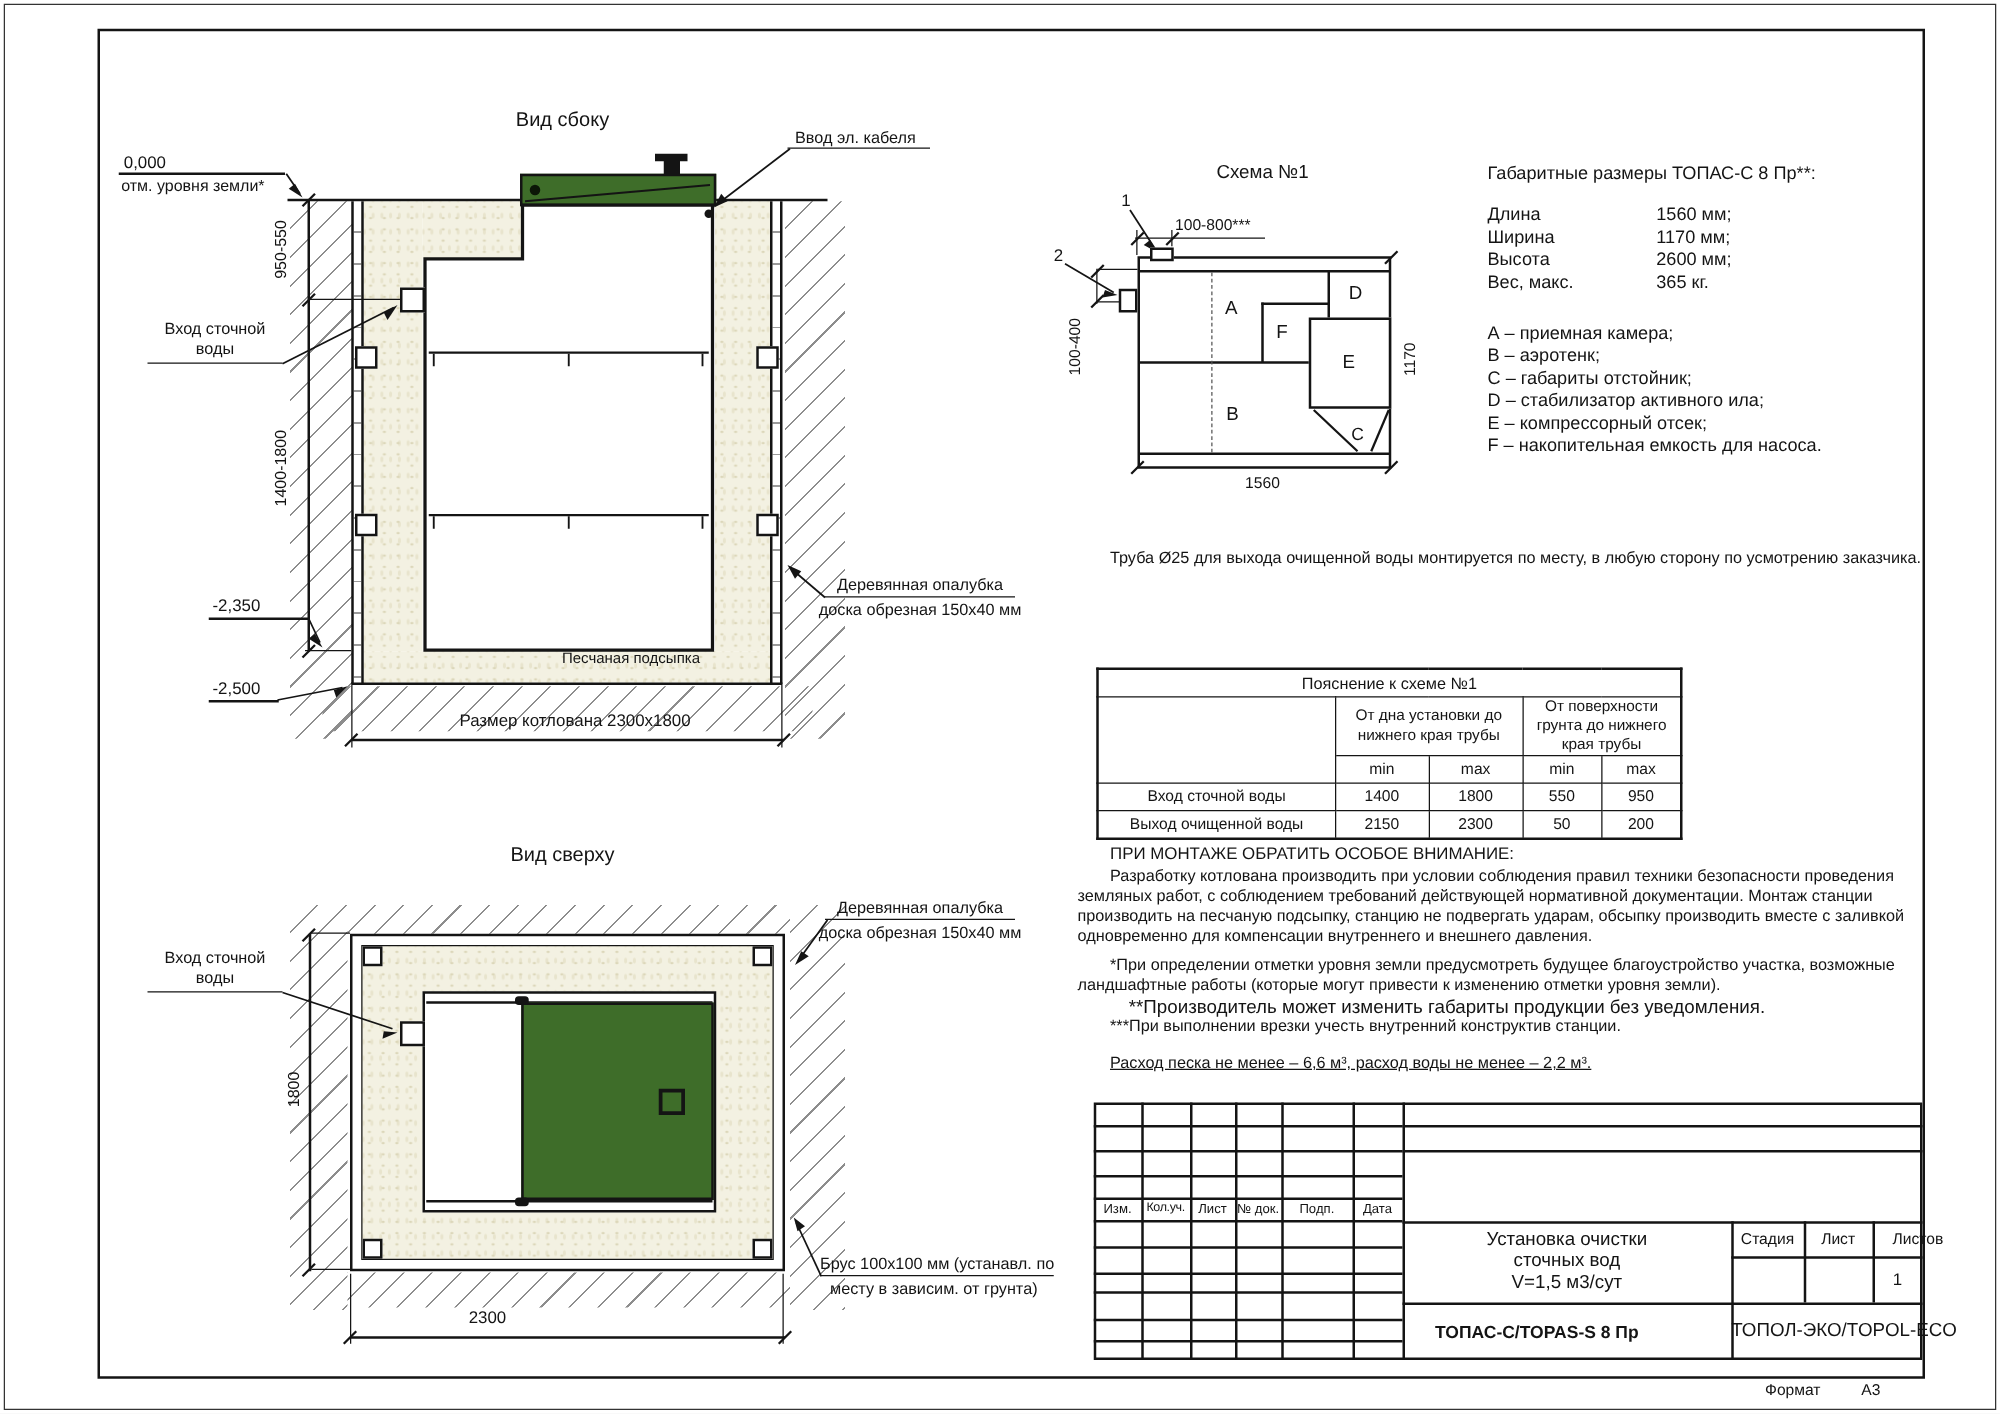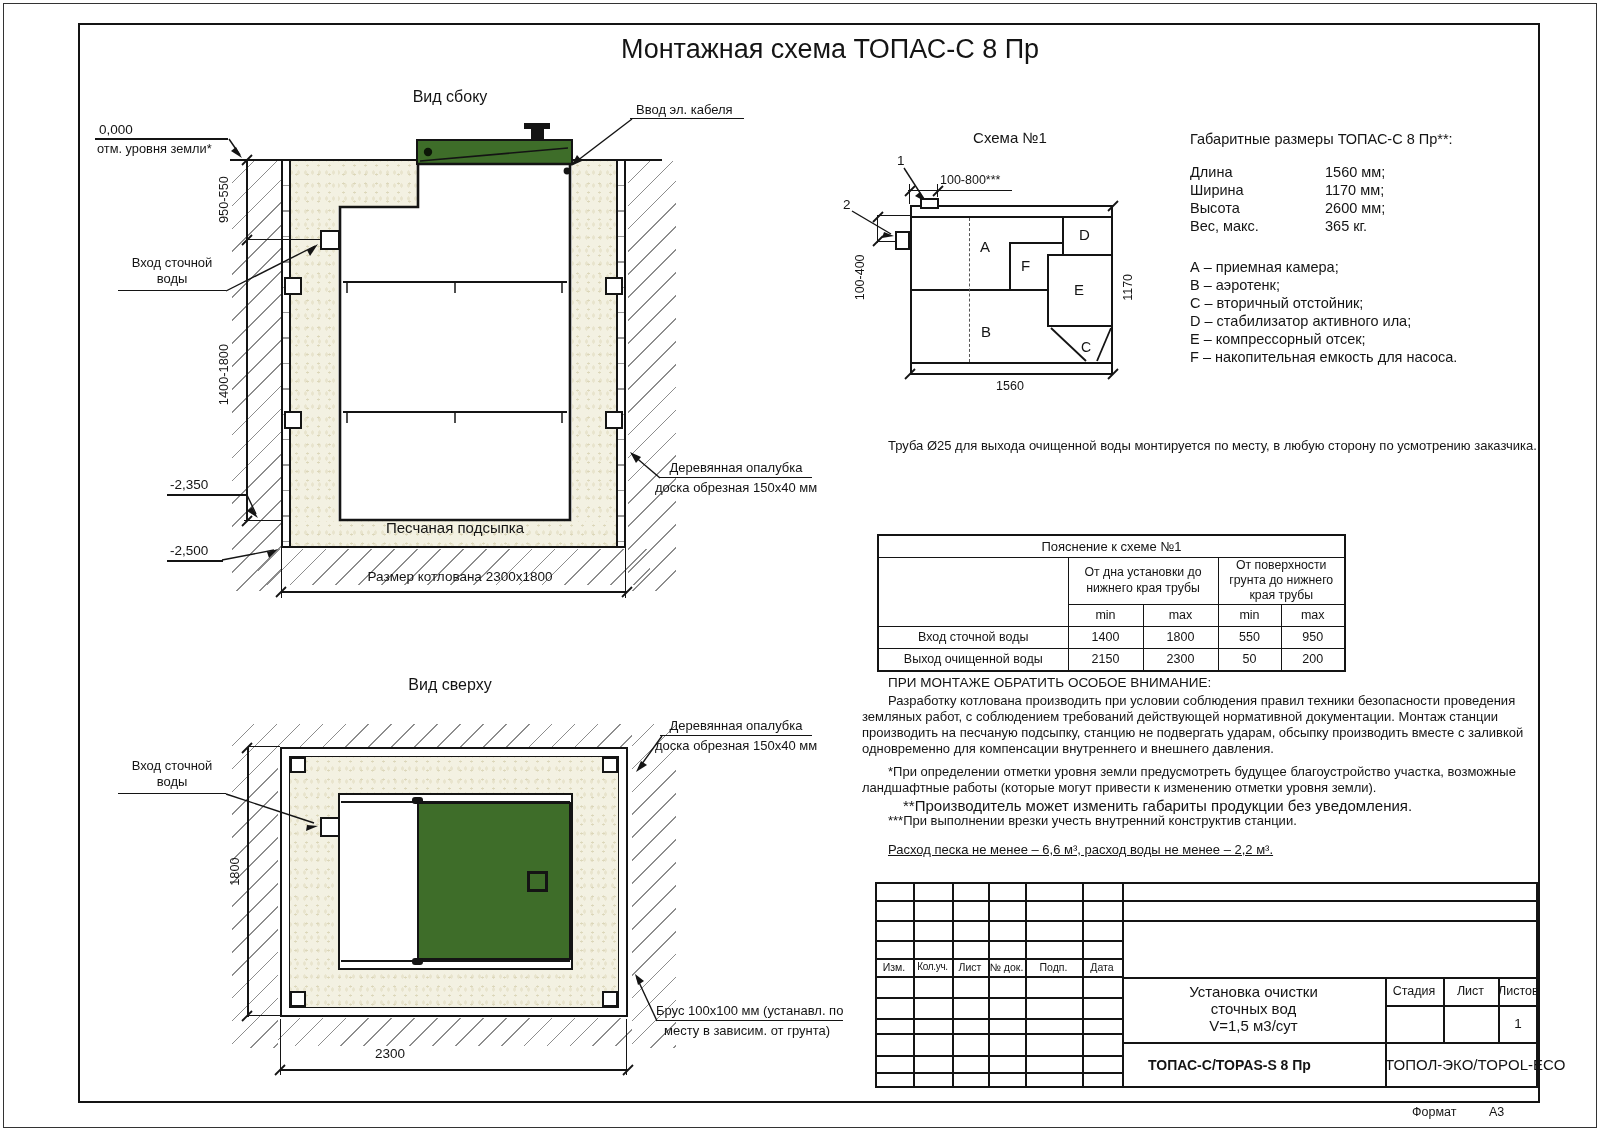--- a/index.html
+++ b/index.html
@@ -179,33 +179,32 @@
   <div class="vl" style="left:280px;top:1019px;height:56px;width:1.4px;"></div>
   <div class="vl" style="left:626px;top:1019px;height:56px;width:1.4px;"></div>
   <div class="hl" style="left:118px;top:793px;width:108px;height:1.4px;"></div>
   <div class="hl" style="left:908px;top:190px;width:104px;height:1.4px;"></div>
   <div class="vl" style="left:909px;top:184px;height:20px;width:1.3px;"></div>
   <div class="vl" style="left:937px;top:184px;height:13px;width:1.3px;"></div>
   <div class="vl" style="left:877px;top:215px;height:28px;width:1.3px;"></div>
   <div class="hl" style="left:878px;top:215px;width:32px;height:1.3px;"></div>
   <div class="hl" style="left:878px;top:241px;width:18px;height:1.3px;"></div>
 
-  <div class="t ctr" style="left:560px;top:34px;width:540px;font-size:27px;">Монтажная схема ТОПАС-С 8 Пр</div>
 
   <div class="t ctr" style="left:385px;top:88px;width:130px;font-size:16px;">Вид сбоку</div>
   <div class="t" style="left:636px;top:102px;font-size:13px;">Ввод эл. кабеля</div>
   <div class="t" style="left:99px;top:122px;font-size:13.5px;">0,000</div>
   <div class="t" style="left:97px;top:141px;font-size:12.8px;">отм. уровня земли*</div>
   <div class="t ctr" style="left:122px;top:255px;width:100px;font-size:13px;">Вход сточной</div>
   <div class="t ctr" style="left:122px;top:271px;width:100px;font-size:13px;">воды</div>
   <div class="t ctr rot" style="left:184px;top:192px;width:80px;font-size:12.8px;">950-550</div>
   <div class="t ctr rot" style="left:179px;top:367px;width:90px;font-size:12.8px;">1400-1800</div>
   <div class="t" style="left:170px;top:477px;font-size:13.5px;">-2,350</div>
   <div class="t" style="left:170px;top:543px;font-size:13.5px;">-2,500</div>
-  <div class="t ctr" style="left:350px;top:519px;width:210px;font-size:15px;">Песчаная подсыпка</div>
+  <div class="t ctr" style="left:350px;top:519px;width:210px;font-size:12px;text-align:right;">Песчаная подсыпка</div>
   <div class="t ctr" style="left:330px;top:569px;width:260px;font-size:13.5px;">Размер котлована 2300х1800</div>
   <div class="t ctr u" style="left:660px;top:460px;width:152px;font-size:13px;padding-bottom:2px;">Деревянная опалубка</div>
   <div class="t ctr" style="left:655px;top:480px;width:162px;font-size:13px;">доска обрезная 150х40 мм</div>
 
   <div class="t ctr" style="left:385px;top:676px;width:130px;font-size:16px;">Вид сверху</div>
   <div class="t ctr" style="left:122px;top:758px;width:100px;font-size:13px;">Вход сточной</div>
   <div class="t ctr" style="left:122px;top:774px;width:100px;font-size:13px;">воды</div>
   <div class="t ctr rot" style="left:213px;top:864px;width:44px;font-size:12.8px;">1800</div>
   <div class="t ctr" style="left:355px;top:1046px;width:70px;font-size:13.5px;">2300</div>
   <div class="t ctr u" style="left:660px;top:718px;width:152px;font-size:13px;padding-bottom:2px;">Деревянная опалубка</div>
@@ -231,21 +230,21 @@
   <div class="t" style="left:1190px;top:164px;font-size:14.5px;">Длина</div>
   <div class="t" style="left:1325px;top:164px;font-size:14.5px;">1560 мм;</div>
   <div class="t" style="left:1190px;top:182px;font-size:14.5px;">Ширина</div>
   <div class="t" style="left:1325px;top:182px;font-size:14.5px;">1170 мм;</div>
   <div class="t" style="left:1190px;top:200px;font-size:14.5px;">Высота</div>
   <div class="t" style="left:1325px;top:200px;font-size:14.5px;">2600 мм;</div>
   <div class="t" style="left:1190px;top:218px;font-size:14.5px;">Вес, макс.</div>
   <div class="t" style="left:1325px;top:218px;font-size:14.5px;">365 кг.</div>
   <div class="t" style="left:1190px;top:259px;font-size:14.5px;">А – приемная камера;</div>
   <div class="t" style="left:1190px;top:277px;font-size:14.5px;">В – аэротенк;</div>
-  <div class="t" style="left:1190px;top:295px;font-size:14.5px;">С – вторичный отстойник;</div>
+  <div class="t" style="left:1190px;top:295px;font-size:14.5px;">С – габариты отстойник;</div>
   <div class="t" style="left:1190px;top:313px;font-size:14.5px;">D – стабилизатор активного ила;</div>
   <div class="t" style="left:1190px;top:331px;font-size:14.5px;">Е – компрессорный отсек;</div>
   <div class="t" style="left:1190px;top:349px;font-size:14.5px;">F – накопительная емкость для насоса.</div>
 
   <div class="t wrap" style="left:862px;top:438px;width:676px;font-size:13px;line-height:16.5px;text-indent:26px;">Труба Ø25 для выхода очищенной воды монтируется по месту, в любую сторону по усмотрению заказчика.</div>
   <div class="t" style="left:888px;top:675px;font-size:13.5px;">ПРИ МОНТАЖЕ ОБРАТИТЬ ОСОБОЕ ВНИМАНИЕ:</div>
   <div class="t wrap" style="left:862px;top:693px;width:676px;font-size:13px;line-height:16px;text-indent:26px;">Разработку котлована производить при условии соблюдения правил техники безопасности проведения земляных работ, с соблюдением требований действующей нормативной документации. Монтаж станции производить на песчаную подсыпку, станцию не подвергать ударам, обсыпку производить вместе с заливкой одновременно для компенсации внутреннего и внешнего давления.</div>
   <div class="t wrap" style="left:862px;top:764px;width:676px;font-size:13px;line-height:16px;text-indent:26px;">*При определении отметки уровня земли предусмотреть будущее благоустройство участка, возможные ландшафтные работы (которые могут привести к изменению отметки уровня земли).</div>
   <div class="t" style="left:888px;top:797px;font-size:15px;margin-left:15px;">**Производитель может изменить габариты продукции без уведомления.</div>
   <div class="t" style="left:888px;top:813px;font-size:13px;">***При выполнении врезки учесть внутренний конструктив станции.</div>
@@ -324,20 +323,20 @@
   <div class="t ctr" style="left:913px;top:958px;width:39px;height:18px;line-height:18px;font-size:10px;letter-spacing:-0.3px;">Кол.уч.</div>
   <div class="t ctr" style="left:952px;top:958px;width:36px;height:18px;line-height:18px;font-size:10.5px;">Лист</div>
   <div class="t ctr" style="left:988px;top:958px;width:37px;height:18px;line-height:18px;font-size:10.5px;">№ док.</div>
   <div class="t ctr" style="left:1025px;top:958px;width:57px;height:18px;line-height:18px;font-size:10.5px;">Подп.</div>
   <div class="t ctr" style="left:1082px;top:958px;width:40px;height:18px;line-height:18px;font-size:10.5px;">Дата</div>
   <div class="t ctr" style="left:1122px;top:983px;width:263px;font-size:15px;">Установка очистки</div>
   <div class="t ctr" style="left:1122px;top:1000px;width:263px;font-size:15px;">сточных вод</div>
   <div class="t ctr" style="left:1122px;top:1017px;width:263px;font-size:15px;">V=1,5 м3/сут</div>
   <div class="t ctr" style="left:1385px;top:977px;width:58px;height:28px;line-height:28px;font-size:12.5px;">Стадия</div>
   <div class="t ctr" style="left:1443px;top:977px;width:55px;height:28px;line-height:28px;font-size:12.5px;">Лист</div>
-  <div class="t ctr" style="left:1498px;top:977px;width:40px;height:28px;line-height:28px;font-size:12.5px;">Листов</div>
+  <div class="t ctr" style="left:1498px;top:977px;width:40px;height:28px;line-height:28px;font-size:12.5px;padding-left:16px;">Листов</div>
   <div class="t ctr" style="left:1498px;top:1005px;width:40px;height:37px;line-height:37px;font-size:13.5px;">1</div>
   <div class="t ctr" style="left:1122px;top:1042px;width:215px;height:46px;line-height:46px;font-size:14px;font-weight:bold;">ТОПАС-С/TOPAS-S 8 Пр</div>
   <div class="t ctr" style="left:1385px;top:1042px;width:153px;height:46px;line-height:46px;font-size:15px;">ТОПОЛ-ЭКО/TOPOL-ECO</div>
   <div class="t" style="left:1412px;top:1105px;font-size:12.5px;">Формат</div>
   <div class="t" style="left:1489px;top:1105px;font-size:12.5px;">А3</div>
 
 </div>
 
 </body></html>

